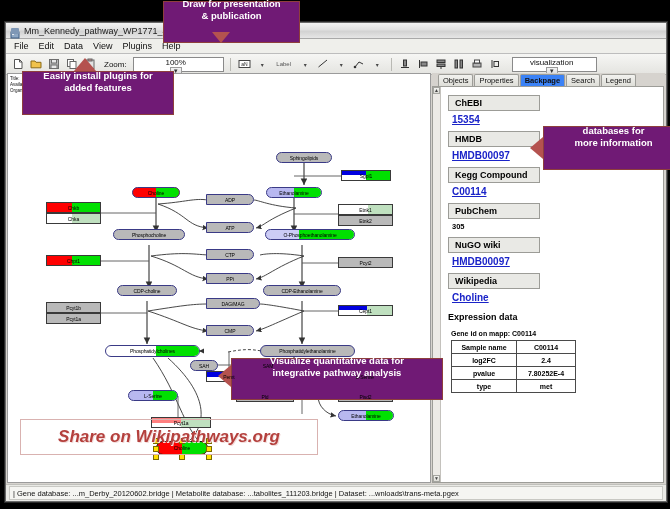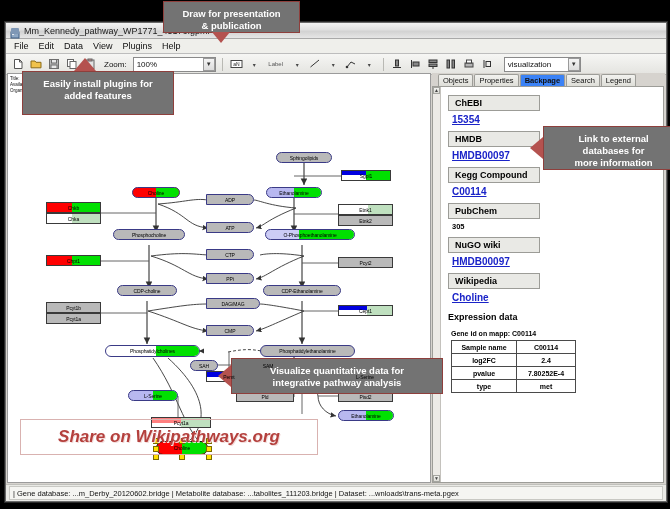--- a/index.html
+++ b/index.html
@@ -19,21 +19,21 @@
   .menubar{height:14px;background:#efefeb;border-bottom:1px solid #bdbdbd;display:flex;align-items:center;padding:0 3px;}
   .menubar span{font-size:9px;color:#101010;padding:0 5px;cursor:default;}
 
   .toolbar{height:20px;background:linear-gradient(to bottom,#f6f6f4,#e4e4e0);border-bottom:1px solid #b5b5b0;
            display:flex;align-items:center;padding:0 4px;gap:3px;}
   .tbtn{width:15px;height:15px;display:flex;align-items:center;justify-content:center;font-size:10px;color:#4a4a4a;}
   .tbtn svg{display:block;}
   .sep{width:1px;height:13px;background:#b9b9b4;margin:0 3px;}
   .zoomlbl{font-size:8px;color:#111;margin-left:4px;margin-right:3px;}
   .combo{height:13px;background:#fff;border:1px solid #8a8a8a;display:flex;align-items:center;
-         justify-content:space-between;padding:0 0 0 3px;font-size:8px;color:#111;}
+         padding:0 8px 0 3px;font-size:8px;color:#111;flex-direction:column;}
   .combo .arr{width:10px;height:11px;background:linear-gradient(to bottom,#f4f4f4,#dcdcdc);
          border:1px solid #9a9a9a;display:flex;align-items:center;justify-content:center;font-size:6px;color:#333;}
   .zoomcombo{width:78px;}
   .viscombo{width:72px;margin-left:6px;}
   .drop-caret{font-size:6px;}
 
   
   .content{position:absolute;left:0;top:49px;right:0;bottom:17px;display:flex;}
   .canvaswrap{position:relative;width:422px;background:#fff;border:1px solid #9b9b9b;margin:1px;overflow:hidden;}
   .rightwrap{position:relative;flex:1;margin:1px 1px 1px 0;display:flex;flex-direction:column;}
@@ -79,23 +79,23 @@
   .gp{border:1px solid #3a3a3a;background:#b9b9b9;}
   .nlabel{position:relative;z-index:3;font-size:5px;color:#000;}
   .half{position:absolute;top:0;bottom:0;}
 
   .pwtitle{position:absolute;left:2px;top:2px;font-size:4.5px;line-height:6px;color:#111;}
 
   
   .handle{position:absolute;width:4px;height:4px;background:#ffe000;border:1px solid #7a6a00;}
 
   
-  .callout{position:absolute;background:#737373;color:#fff;font-weight:bold;text-align:center;
+  .callout{position:absolute;background:#701a75;color:#fff;font-weight:bold;text-align:center;
            font-size:9.5px;line-height:12px;border:1px solid #8e3f3c;box-sizing:border-box;
-           display:flex;align-items:flex-start;justify-content:center;padding:6px 6px;}
+           display:flex;align-items:flex-end;justify-content:center;padding:20px 6px;}
   .arrow-dn{position:absolute;width:0;height:0;border-left:9px solid transparent;border-right:9px solid transparent;
            border-top:11px solid #b4524f;}
   .arrow-up{position:absolute;width:0;height:0;border-left:11px solid transparent;border-right:11px solid transparent;
            border-bottom:13px solid #b4524f;}
   .arrow-lf{position:absolute;width:0;height:0;border-top:11px solid transparent;border-bottom:11px solid transparent;
            border-right:13px solid #b4524f;}
   .sharebox{position:absolute;border:1px solid #d9b2b0;background:rgba(255,255,255,0.0);
            display:flex;align-items:center;justify-content:center;}
   .sharetxt{font-family:"Liberation Sans",sans-serif;font-style:italic;font-weight:bold;font-size:17px;
            color:#b4403d;letter-spacing:0px;text-shadow:1px 1px 0 #f3dcdb;}

